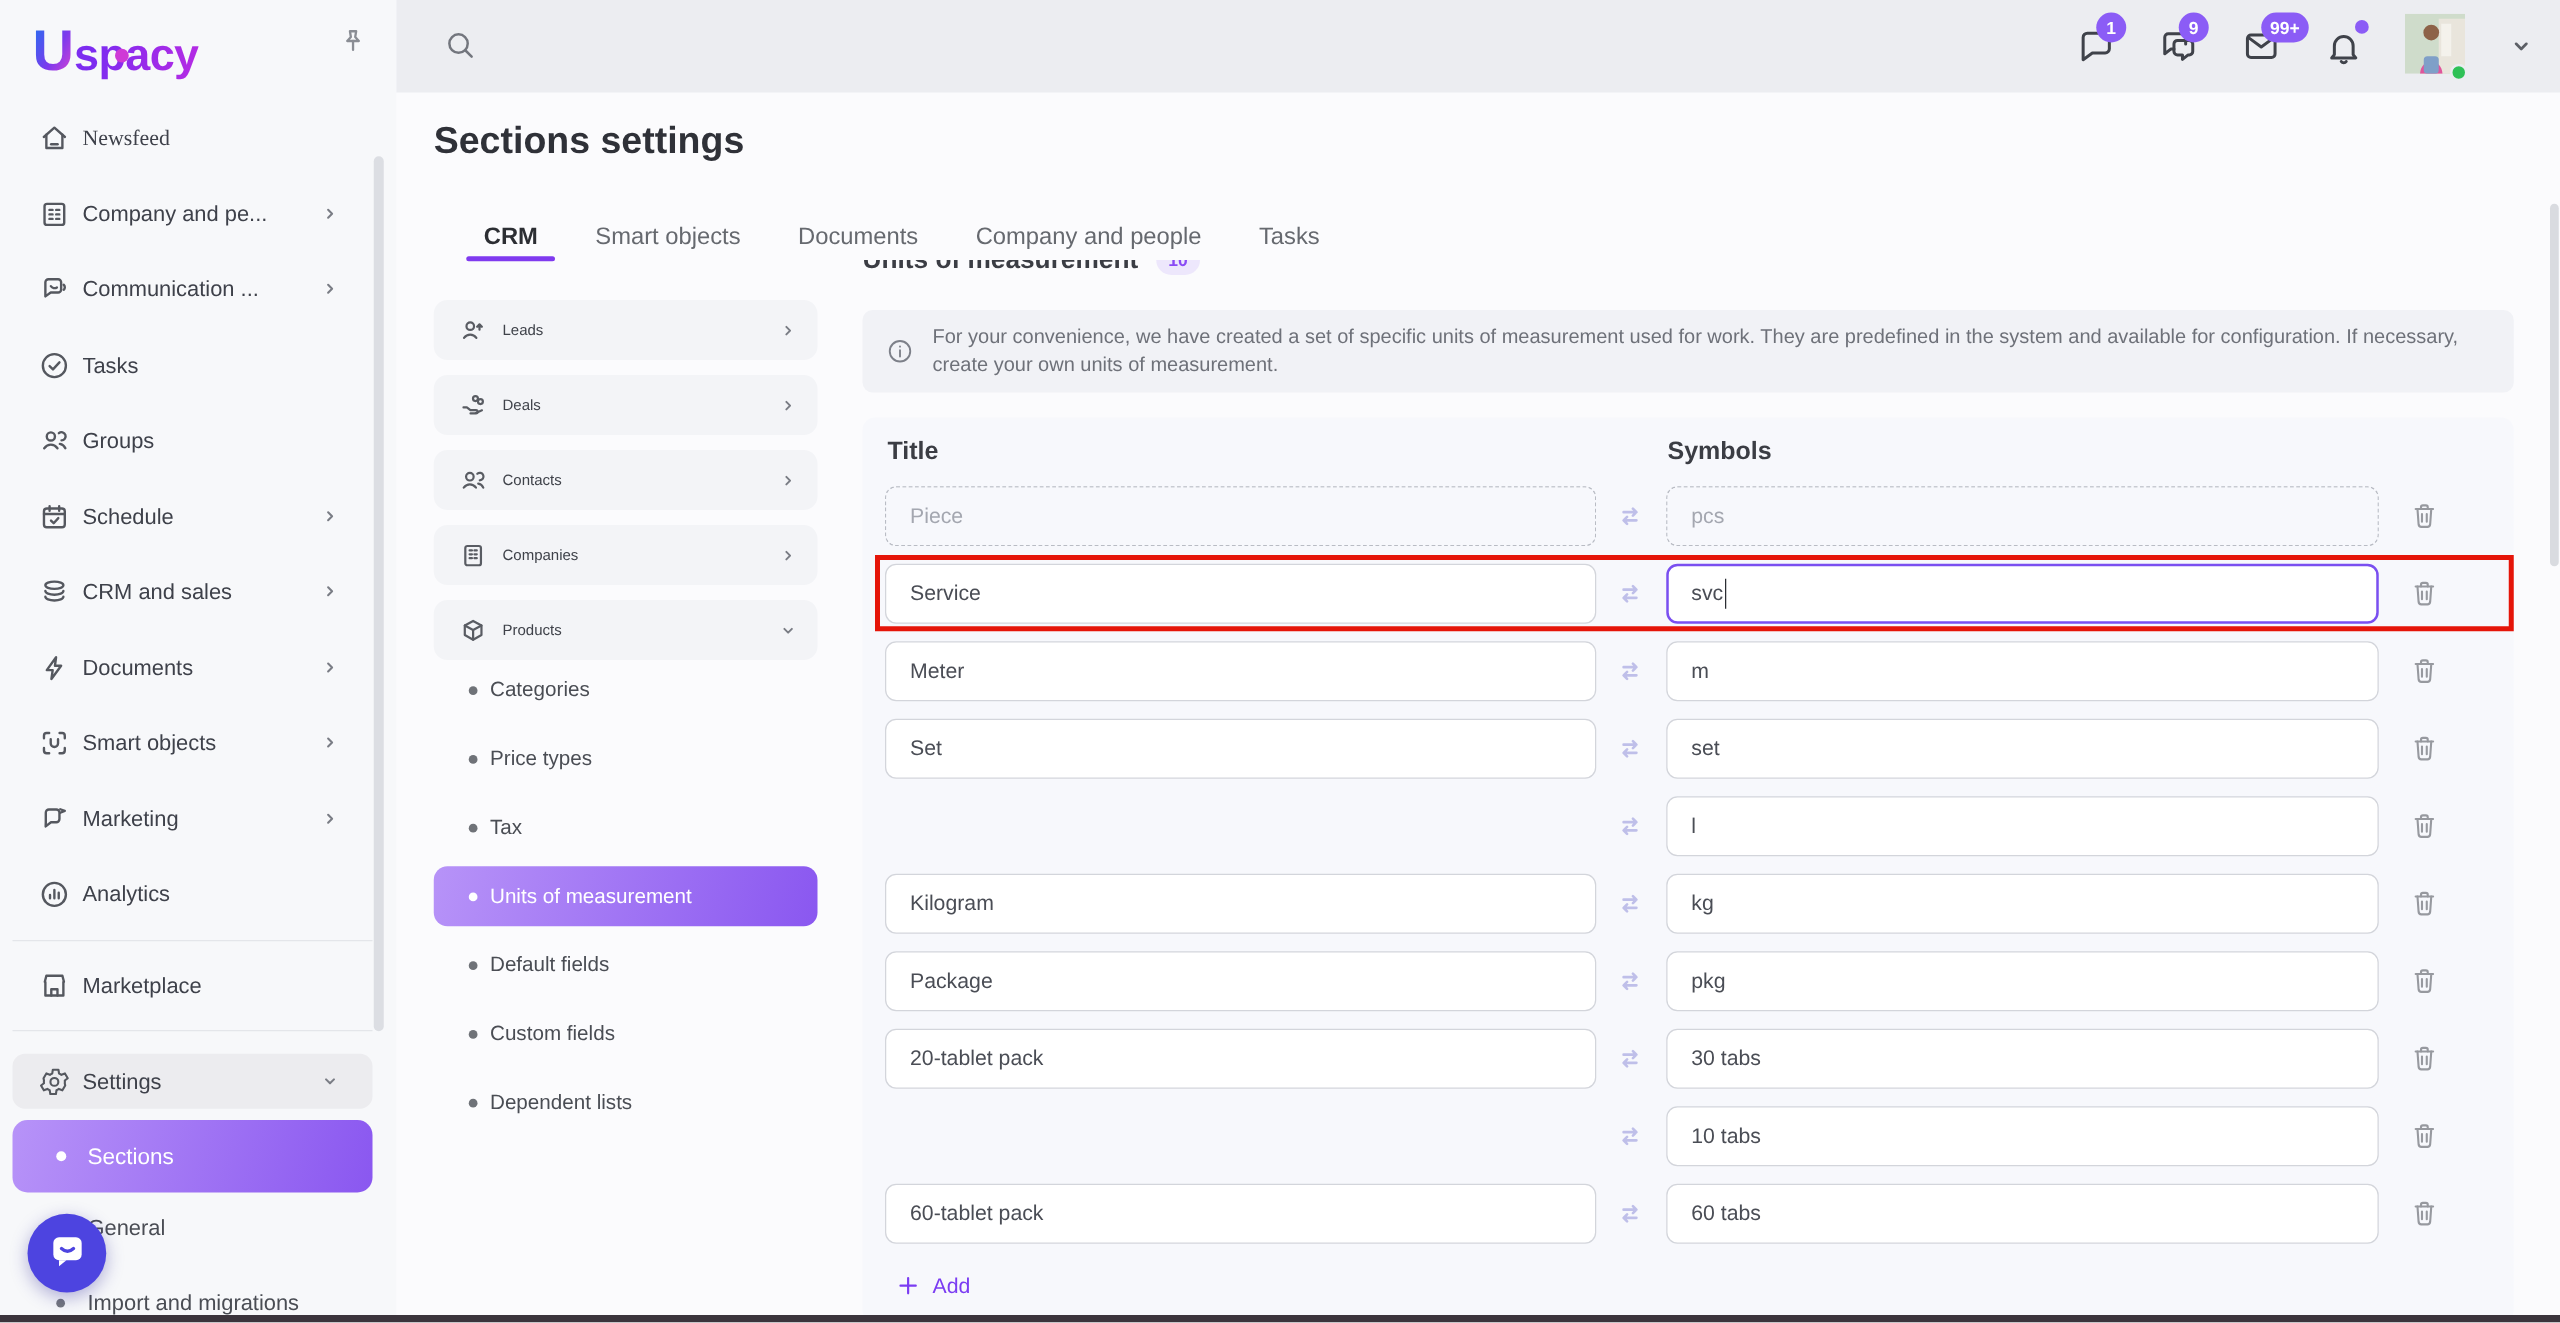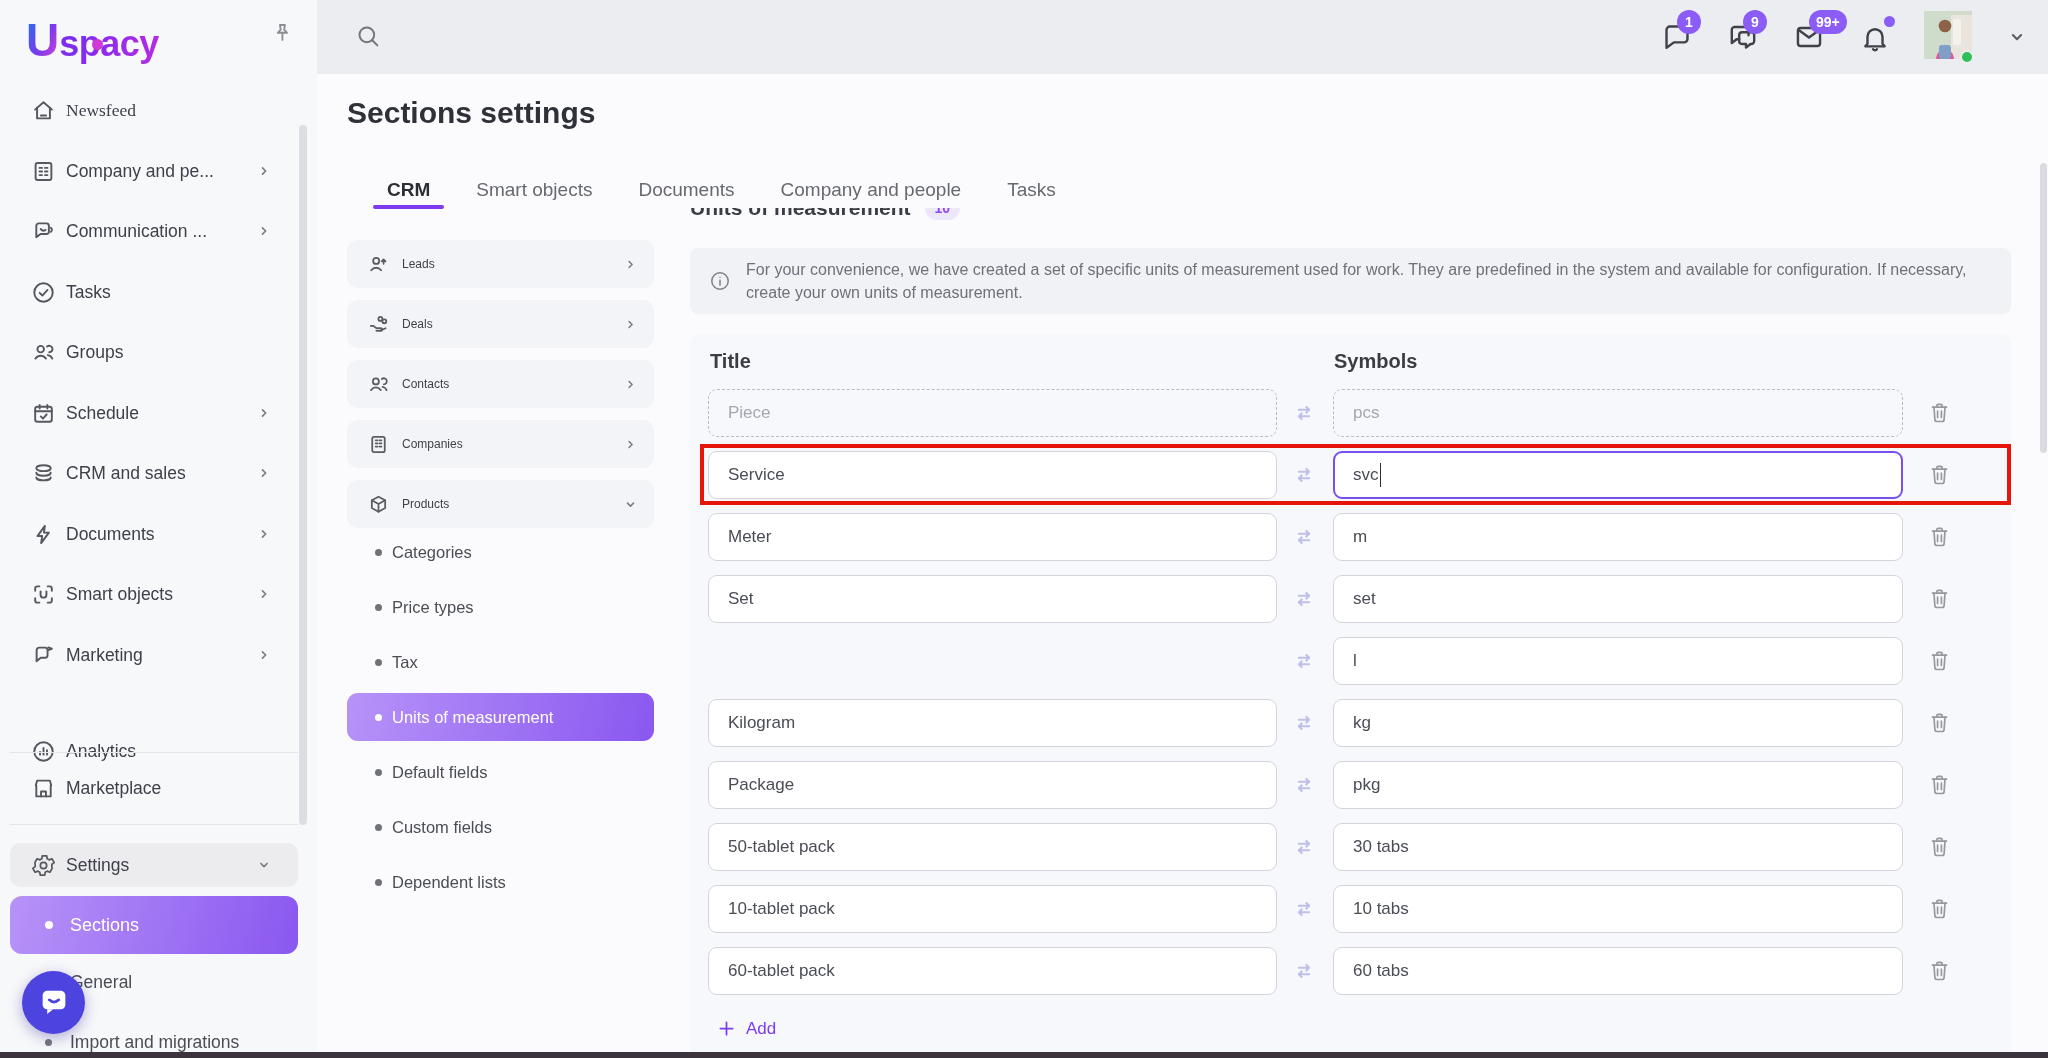--- a/index.html
+++ b/index.html
@@ -364,40 +364,37 @@
         </div>
         <button class="trash-btn"><span><svg viewBox="0 0 24 24" fill="none" stroke="currentColor" stroke-width="1.5" stroke-linecap="round" stroke-linejoin="round">
               <path d="M5.8 7.3h12.4"></path>
               <path d="M9.6 7.3V6a1.3 1.3 0 0 1 1.3-1.3h2.2A1.3 1.3 0 0 1 14.4 6v1.3"></path>
               <path d="M7.1 7.3l.8 11a1.9 1.9 0 0 0 1.9 1.7h4.4a1.9 1.9 0 0 0 1.9-1.7l.8-11"></path>
               <path d="M10.3 10.8v5.6M13.7 10.8v5.6"></path>
             </svg></span></button>
       </div>
       <div class="uom-row" style="top: 823px;">
         <div class="uinput t">
-          <span>50-tablet pack</span>
+          <span>20-tablet pack</span>
         </div>
         <span class="swap"><svg viewBox="0 0 24 24" fill="none" stroke="currentColor" stroke-width="1.8" stroke-linecap="round" stroke-linejoin="round">
             <path d="M7.6 9.2h8.6M14 6.8l2.4 2.4L14 11.6"></path>
             <path d="M16.4 14.8H7.8M10 12.4 7.6 14.8 10 17.2"></path>
           </svg></span>
         <div class="uinput s">
           <span>30 tabs</span>
         </div>
         <button class="trash-btn"><span><svg viewBox="0 0 24 24" fill="none" stroke="currentColor" stroke-width="1.5" stroke-linecap="round" stroke-linejoin="round">
               <path d="M5.8 7.3h12.4"></path>
               <path d="M9.6 7.3V6a1.3 1.3 0 0 1 1.3-1.3h2.2A1.3 1.3 0 0 1 14.4 6v1.3"></path>
               <path d="M7.1 7.3l.8 11a1.9 1.9 0 0 0 1.9 1.7h4.4a1.9 1.9 0 0 0 1.9-1.7l.8-11"></path>
               <path d="M10.3 10.8v5.6M13.7 10.8v5.6"></path>
             </svg></span></button>
       </div>
       <div class="uom-row" style="top: 885px;">
-        <div class="uinput t">
-          <span>10-tablet pack</span>
-        </div>
         <span class="swap"><svg viewBox="0 0 24 24" fill="none" stroke="currentColor" stroke-width="1.8" stroke-linecap="round" stroke-linejoin="round">
             <path d="M7.6 9.2h8.6M14 6.8l2.4 2.4L14 11.6"></path>
             <path d="M16.4 14.8H7.8M10 12.4 7.6 14.8 10 17.2"></path>
           </svg></span>
         <div class="uinput s">
           <span>10 tabs</span>
         </div>
         <button class="trash-btn"><span><svg viewBox="0 0 24 24" fill="none" stroke="currentColor" stroke-width="1.5" stroke-linecap="round" stroke-linejoin="round">
               <path d="M5.8 7.3h12.4"></path>
               <path d="M9.6 7.3V6a1.3 1.3 0 0 1 1.3-1.3h2.2A1.3 1.3 0 0 1 14.4 6v1.3"></path>
@@ -534,21 +531,21 @@
         <div class="side-item" style="top: 626px;">
           <span class="side-ico"><svg viewBox="0 0 24 24" fill="none" stroke="currentColor" stroke-width="1.7" stroke-linecap="round" stroke-linejoin="round">
               <path d="M15.6 11.8a2.2 2.2 0 0 1-2.2 2.2H9.6L5.8 17l.1-2.9V7.2A2.2 2.2 0 0 1 8.1 5h5.3a2.2 2.2 0 0 1 2.2 2.2Z"></path>
               <path d="m16.2 4.8 3.2 1.2-3.2 1.3"></path>
             </svg></span>
           <span class="side-label">Marketing</span>
           <span class="side-chev"><svg viewBox="0 0 24 24" fill="none" stroke="currentColor" stroke-width="2" stroke-linecap="round" stroke-linejoin="round">
               <path d="m10.2 8.2 3.8 3.8-3.8 3.8"></path>
             </svg></span>
         </div>
-        <div class="side-item" style="top: 722px;">
+        <div class="side-item" style="top: 686px;">
           <span class="side-ico"><svg viewBox="0 0 24 24" fill="none" stroke="currentColor" stroke-width="1.7" stroke-linecap="round" stroke-linejoin="round">
               <circle cx="12" cy="12" r="8.2"></circle>
               <path d="M8.9 14.8v-2.4M12 14.8V8.9M15.1 14.8v-4"></path>
             </svg></span>
           <span class="side-label">Analytics</span>
         </div>
         <div class="side-item" style="top: 759px;">
           <span class="side-ico"><svg viewBox="0 0 24 24" fill="none" stroke="currentColor" stroke-width="1.7" stroke-linecap="round" stroke-linejoin="round">
               <path d="M5.2 9.2 6.3 5h11.4l1.1 4.2"></path>
               <path d="M5.6 9.6V19h12.8V9.6"></path>

